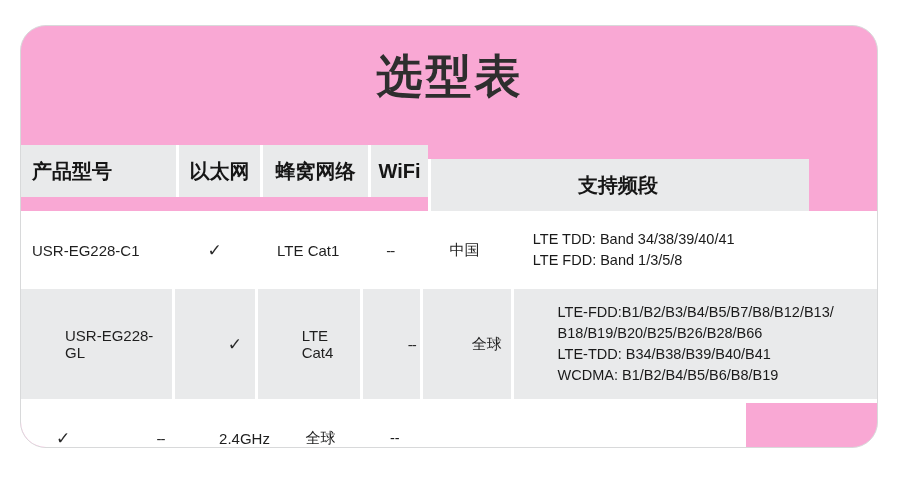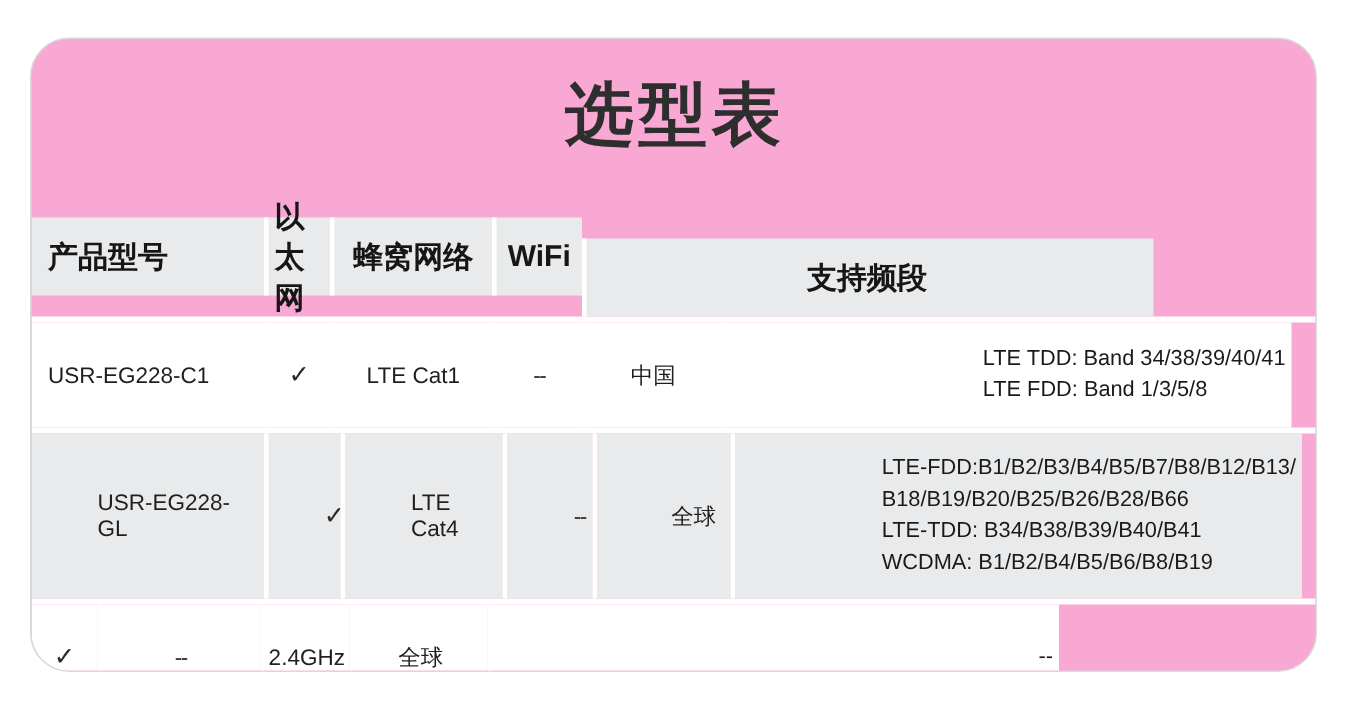--- a/index.html
+++ b/index.html
@@ -65,25 +65,25 @@
     box-sizing: border-box;
     display: flex;
     align-items: center;
     font-size: 15px;
     color: #1f1f1f;
     padding: 0 4px;
   }
 
   
   .c-model  { width: 155px; justify-content: flex-start; padding-left: 11px; }
-  .c-eth    { width: 44px;  justify-content: center; }
+  .c-eth    { width: 84px;  justify-content: center; }
   .c-cell   { width: 108px; justify-content: center; }
   .c-wifi   { width: 60px;  justify-content: center; }
   .c-region { width: 92px;  justify-content: center; }
-  .c-band   { width: 381px; justify-content: flex-end; padding-left: 22px; }
+  .c-band   { width: 381px; justify-content: flex-start; padding-left: 22px; }
 
   .header .cell {
     background: #e9eaeb;
     font-weight: bold;
     font-size: 20px;
     color: #161616;
     height: 52px;
   }
   .header .c-model { justify-content: flex-start; }
   .header .c-band  { justify-content: center; padding-left: 0; margin-top: 14px; }

